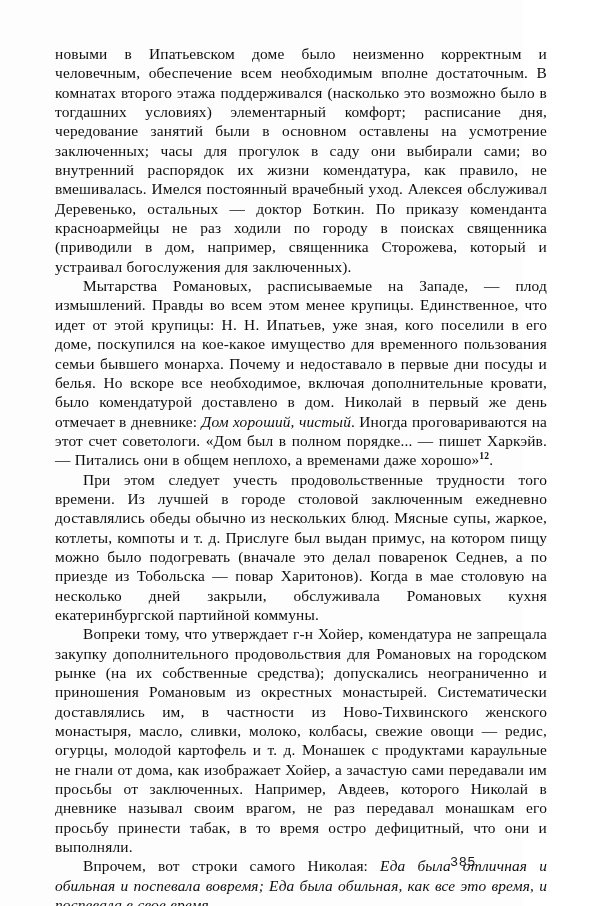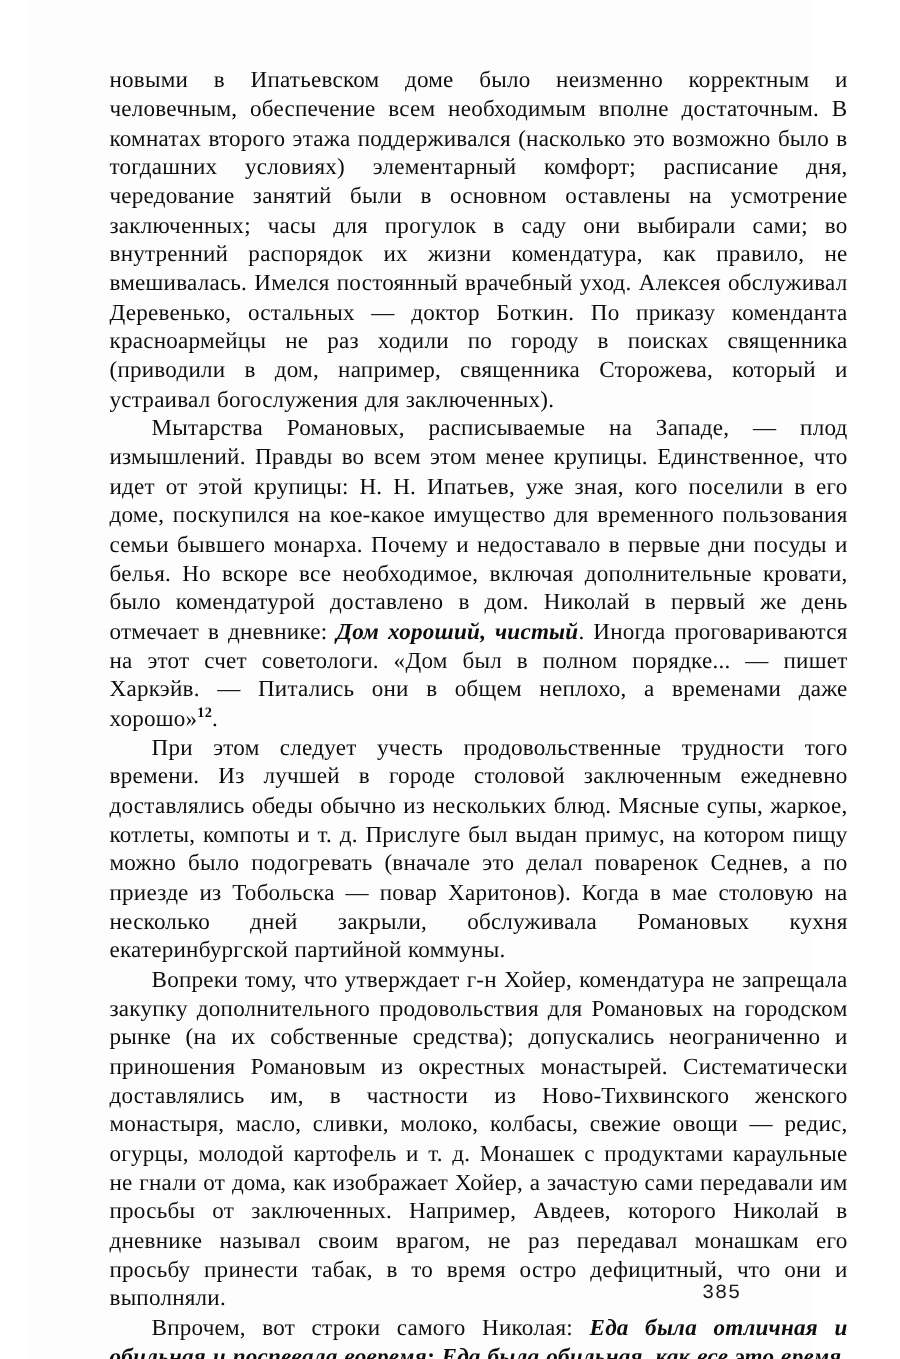--- a/index.html
+++ b/index.html
@@ -15,21 +15,20 @@
     color: #0d0d0d;
     overflow: hidden;
   }
 
   .page {
     position: relative;
     width: 523px;
     height: 906px;
     background: #fdfdfd;
     box-sizing: border-box;
-    margin-left: 18px;
   }
 
   .text-block {
     position: absolute;
     left: 55px;
     top: 44px;
     width: 492px;
   }
 
   p.para {
@@ -44,21 +43,21 @@
     letter-spacing: 0.01em;
     -webkit-font-smoothing: none;
   }
 
   p.para.no-indent {
     text-indent: 0;
   }
 
   .ital {
     font-style: italic;
-    font-weight: 700;
+    font-weight: 400;
   }
 
   sup.fn {
     font-size: 0.62em;
     vertical-align: super;
     line-height: 0;
     font-style: normal;
     font-weight: bold;
   }
 

